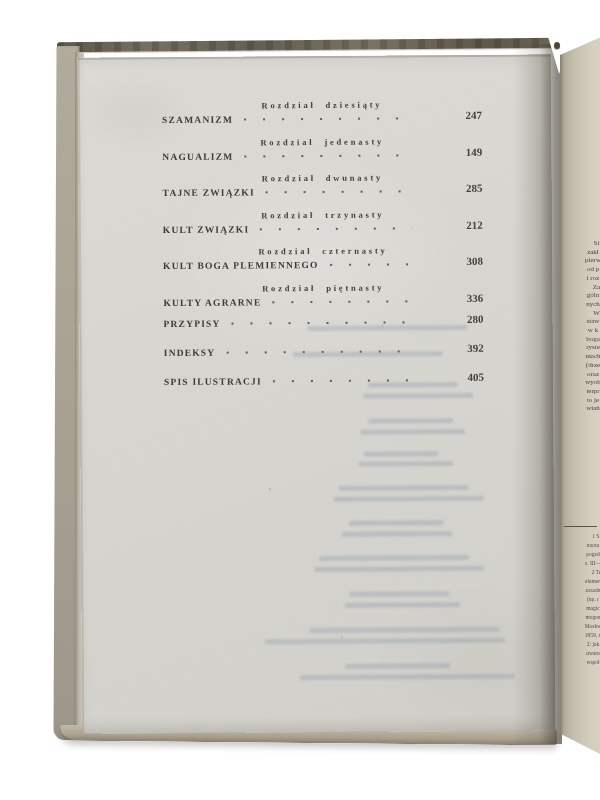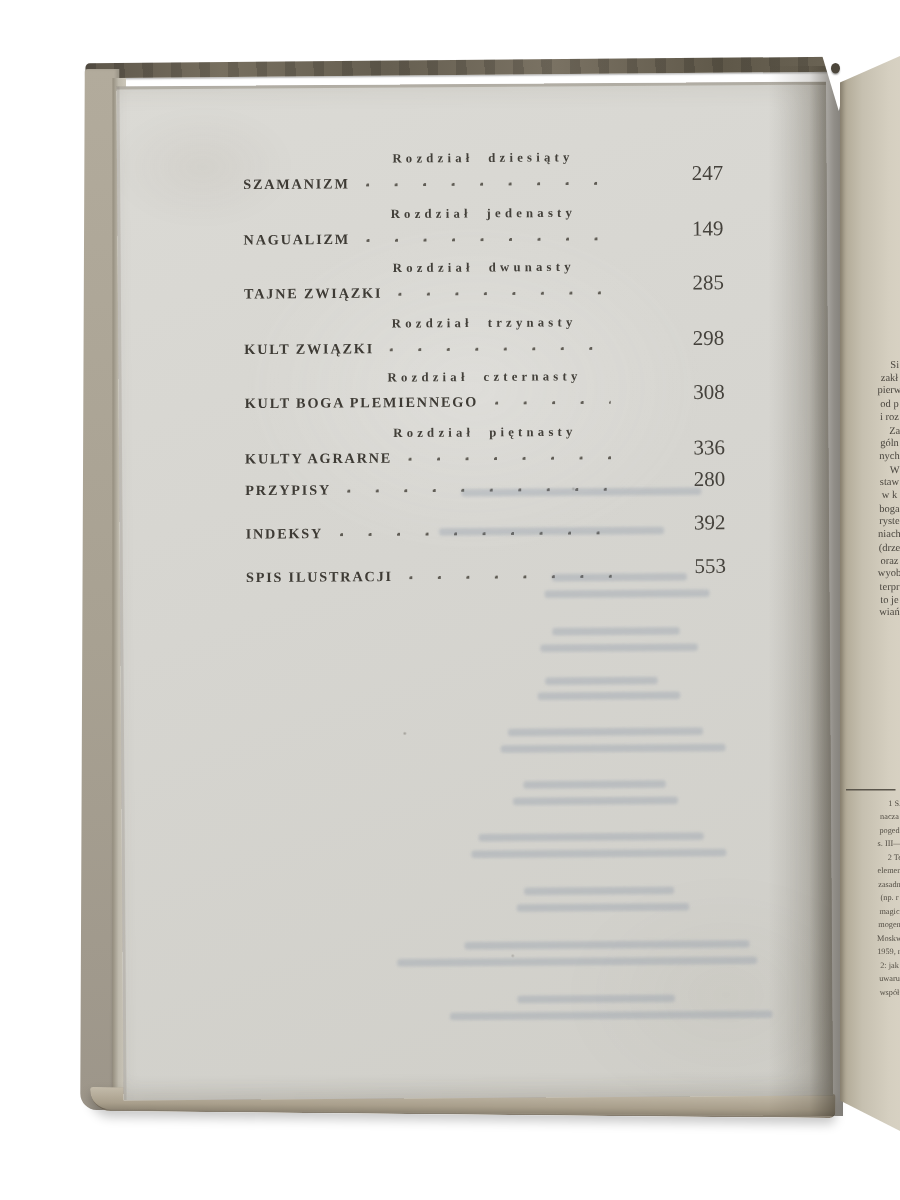--- a/index.html
+++ b/index.html
@@ -57,21 +57,21 @@
   .entry{position:absolute;left:0;width:100%;}
   .chap{
     font-size:8.5px;font-weight:bold;letter-spacing:2.8px;word-spacing:5px;
     color:#43403a;white-space:nowrap;
   }
   .tline{display:flex;align-items:flex-end;margin-top:2px;}
   .ttl{font-size:9.5px;font-weight:bold;letter-spacing:1.2px;color:#3e3b35;white-space:nowrap;}
   .lead{flex:1;height:9px;margin:0 7px 1px 9px;
     background-image:radial-gradient(circle 1.1px at 3px 5px,rgba(62,58,50,.78) 95%,transparent);
     background-size:19px 9px;background-repeat:repeat-x;}
-  .num{font-size:14px;font-weight:normal;color:#45423c;position:relative;top:-2px;margin-left:48px;}
+  .num{font-size:11px;font-weight:bold;color:#45423c;position:relative;top:-2px;margin-left:48px;}
 
   
   .ghost{position:absolute;height:5px;border-radius:2px;
     background:rgba(128,143,163,.30);filter:blur(1.2px);}
 
   
   .gutter{
     position:absolute;left:512px;top:44px;width:50px;height:700px;
     background:linear-gradient(90deg,rgba(70,63,50,0) 0%,rgba(70,63,50,.18) 55%,rgba(55,49,38,.55) 88%,rgba(45,40,31,.6) 100%);
   }
@@ -132,21 +132,21 @@
           <span class="lead"></span>
           <span class="num">285</span>
         </div>
       </div>
 
       <div class="entry" style="top:154px">
         <div class="chap">Rozdział trzynasty</div>
         <div class="tline">
           <span class="ttl">KULT ZWIĄZKI</span>
           <span class="lead"></span>
-          <span class="num">298</span>
+          <span class="num">212</span>
         </div>
       </div>
 
       <div class="entry" style="top:190px">
         <div class="chap">Rozdział czternasty</div>
         <div class="tline">
           <span class="ttl">KULT BOGA PLEMIENNEGO</span>
           <span class="lead"></span>
           <span class="num">308</span>
         </div>
@@ -174,21 +174,21 @@
           <span class="ttl">INDEKSY</span>
           <span class="lead"></span>
           <span class="num">392</span>
         </div>
       </div>
 
       <div class="entry" style="top:316px">
         <div class="tline">
           <span class="ttl">SPIS ILUSTRACJI</span>
           <span class="lead"></span>
-          <span class="num">553</span>
+          <span class="num">405</span>
         </div>
       </div>
     </div>
 
     <div class="ghost" style="left:228px;top:270px;width:160px"></div>
     <div class="ghost" style="left:213px;top:296px;width:150px"></div>
     <div class="ghost" style="left:288px;top:327px;width:90px"></div>
     <div class="ghost" style="left:283px;top:338px;width:110px"></div>
     <div class="ghost" style="left:288px;top:363px;width:85px"></div>
     <div class="ghost" style="left:280px;top:374px;width:105px"></div>

